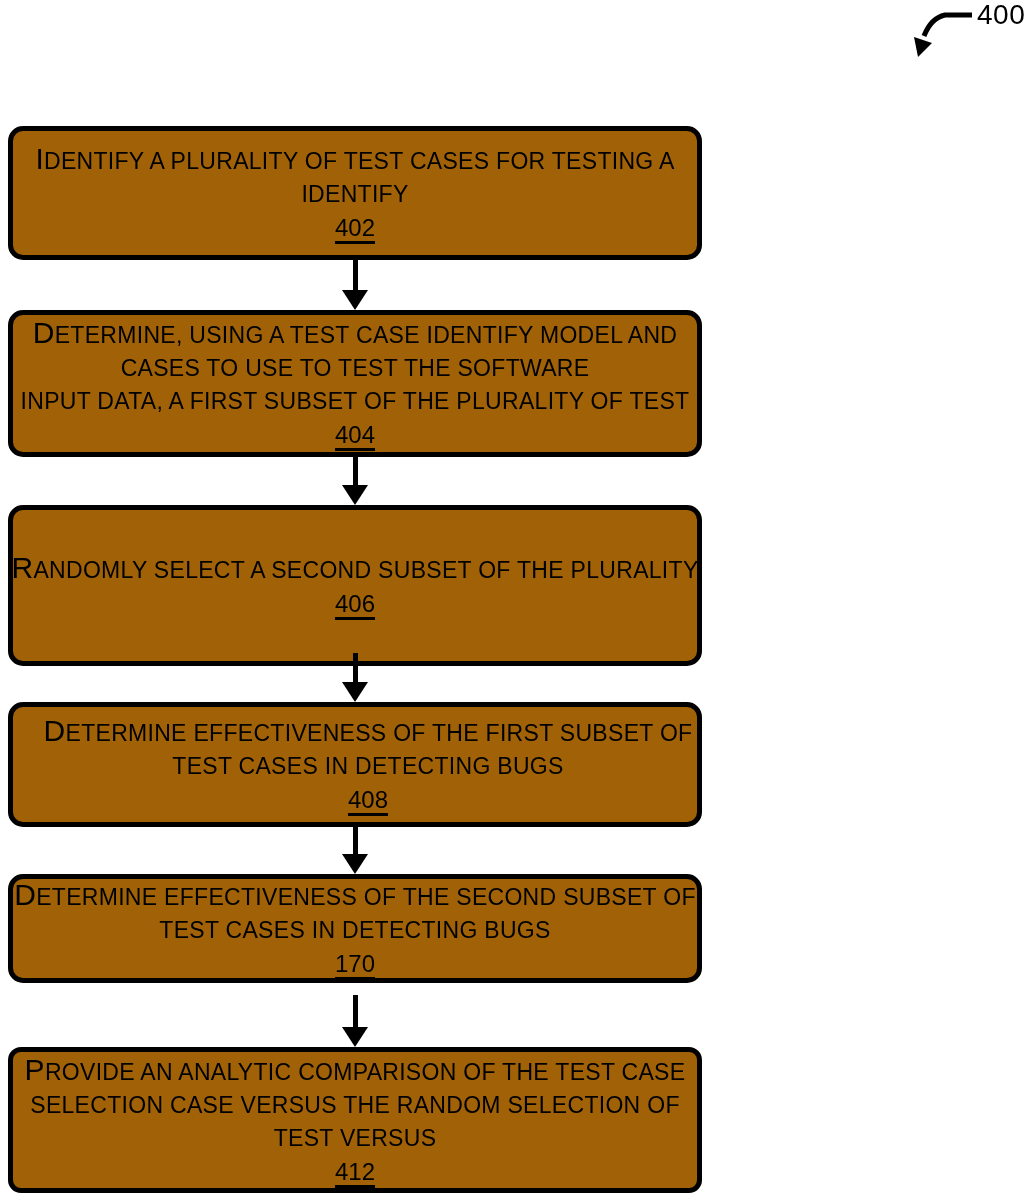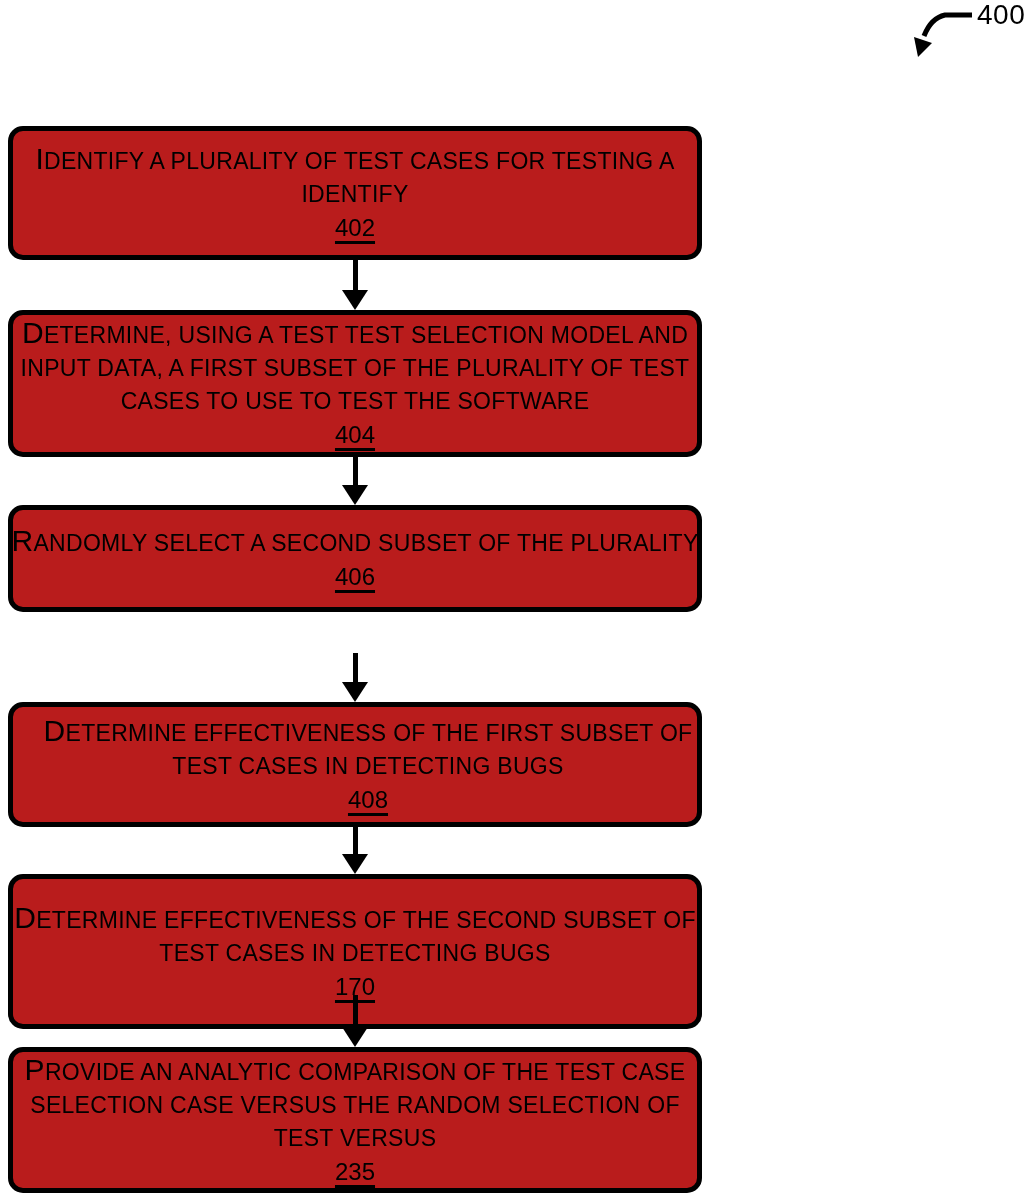--- a/index.html
+++ b/index.html
@@ -19,21 +19,21 @@
     position: absolute;
     inset: 0;
   }
   .flow-box {
     position: absolute;
     left: 8px;
     width: 694px;
     box-sizing: border-box;
     border: 5px solid #000000;
     border-radius: 15px;
-    background: #b91c1c;
+    background: #a16207;
     display: flex;
     flex-direction: column;
     justify-content: center;
     align-items: center;
     text-align: center;
   }
   .box-line {
     font-size: 23px;
     line-height: 33px;
     white-space: nowrap;
@@ -109,63 +109,63 @@
     <div class="box-line">IDENTIFY</div>
     <div class="box-ref">402</div>
   </div>
 
   <div class="flow-arrow" style="top:260px; height:50px;">
     <div class="stem"></div>
     <div class="head"></div>
   </div>
 
   <div class="flow-box" style="top:310px; height:147px;">
-    <div class="box-line line-first">DETERMINE, USING A TEST TEST SELECTION MODEL AND</div>
+    <div class="box-line line-first">DETERMINE, USING A TEST CASE IDENTIFY MODEL AND</div>
+    <div class="box-line">CASES TO USE TO TEST THE SOFTWARE</div>
     <div class="box-line">INPUT DATA, A FIRST SUBSET OF THE PLURALITY OF TEST</div>
-    <div class="box-line">CASES TO USE TO TEST THE SOFTWARE</div>
     <div class="box-ref">404</div>
   </div>
 
   <div class="flow-arrow" style="top:457px; height:48px;">
     <div class="stem"></div>
     <div class="head"></div>
   </div>
 
-  <div class="flow-box" style="top:505px; height:107px;align-items:center;">
+  <div class="flow-box" style="top:505px; height:161px;align-items:center;">
     <div class="box-line line-first">RANDOMLY SELECT A SECOND SUBSET OF THE PLURALITY</div>
     <div class="box-ref">406</div>
   </div>
 
   <div class="flow-arrow" style="top:653px; height:49px;">
     <div class="stem"></div>
     <div class="head"></div>
   </div>
 
   <div class="flow-box" style="top:702px; height:125px;padding-left:26px;">
     <div class="box-line line-first">DETERMINE EFFECTIVENESS OF THE FIRST SUBSET OF</div>
     <div class="box-line">TEST CASES IN DETECTING BUGS</div>
     <div class="box-ref">408</div>
   </div>
 
   <div class="flow-arrow" style="top:827px; height:47px;">
     <div class="stem"></div>
     <div class="head"></div>
   </div>
 
-  <div class="flow-box" style="top:874px; height:155px;">
+  <div class="flow-box" style="top:874px; height:109px;">
     <div class="box-line line-first">DETERMINE EFFECTIVENESS OF THE SECOND SUBSET OF</div>
     <div class="box-line">TEST CASES IN DETECTING BUGS</div>
     <div class="box-ref">170</div>
   </div>
 
   <div class="flow-arrow" style="top:995px; height:52px;">
     <div class="stem"></div>
     <div class="head"></div>
   </div>
 
-  <div class="flow-box" style="top:1047px; height:146px;">
+  <div class="flow-box" style="top:1047px; height:146px;border-radius:13px;">
     <div class="box-line line-first">PROVIDE AN ANALYTIC COMPARISON OF THE TEST CASE</div>
     <div class="box-line">SELECTION CASE VERSUS THE RANDOM SELECTION OF</div>
     <div class="box-line">TEST VERSUS</div>
-    <div class="box-ref">235</div>
+    <div class="box-ref">412</div>
   </div>
 
 </div>
 
 </body></html>

